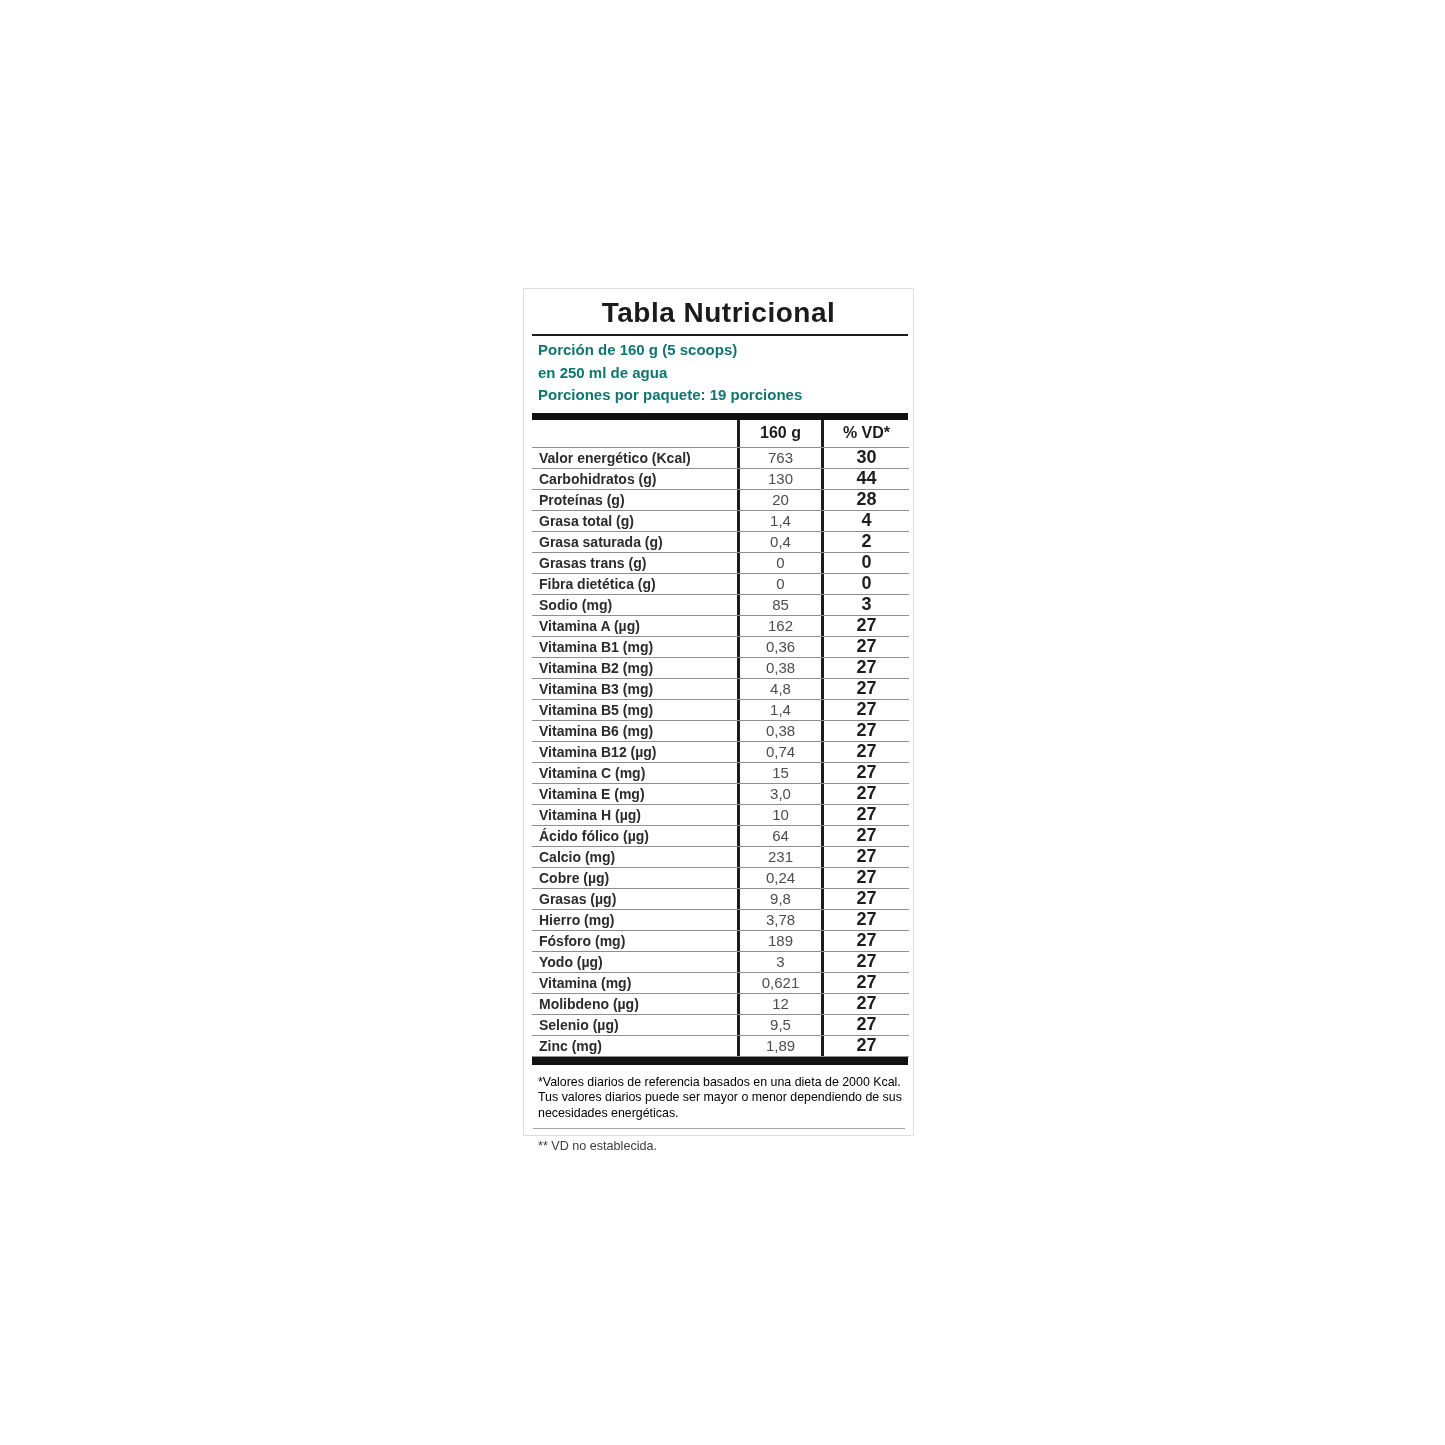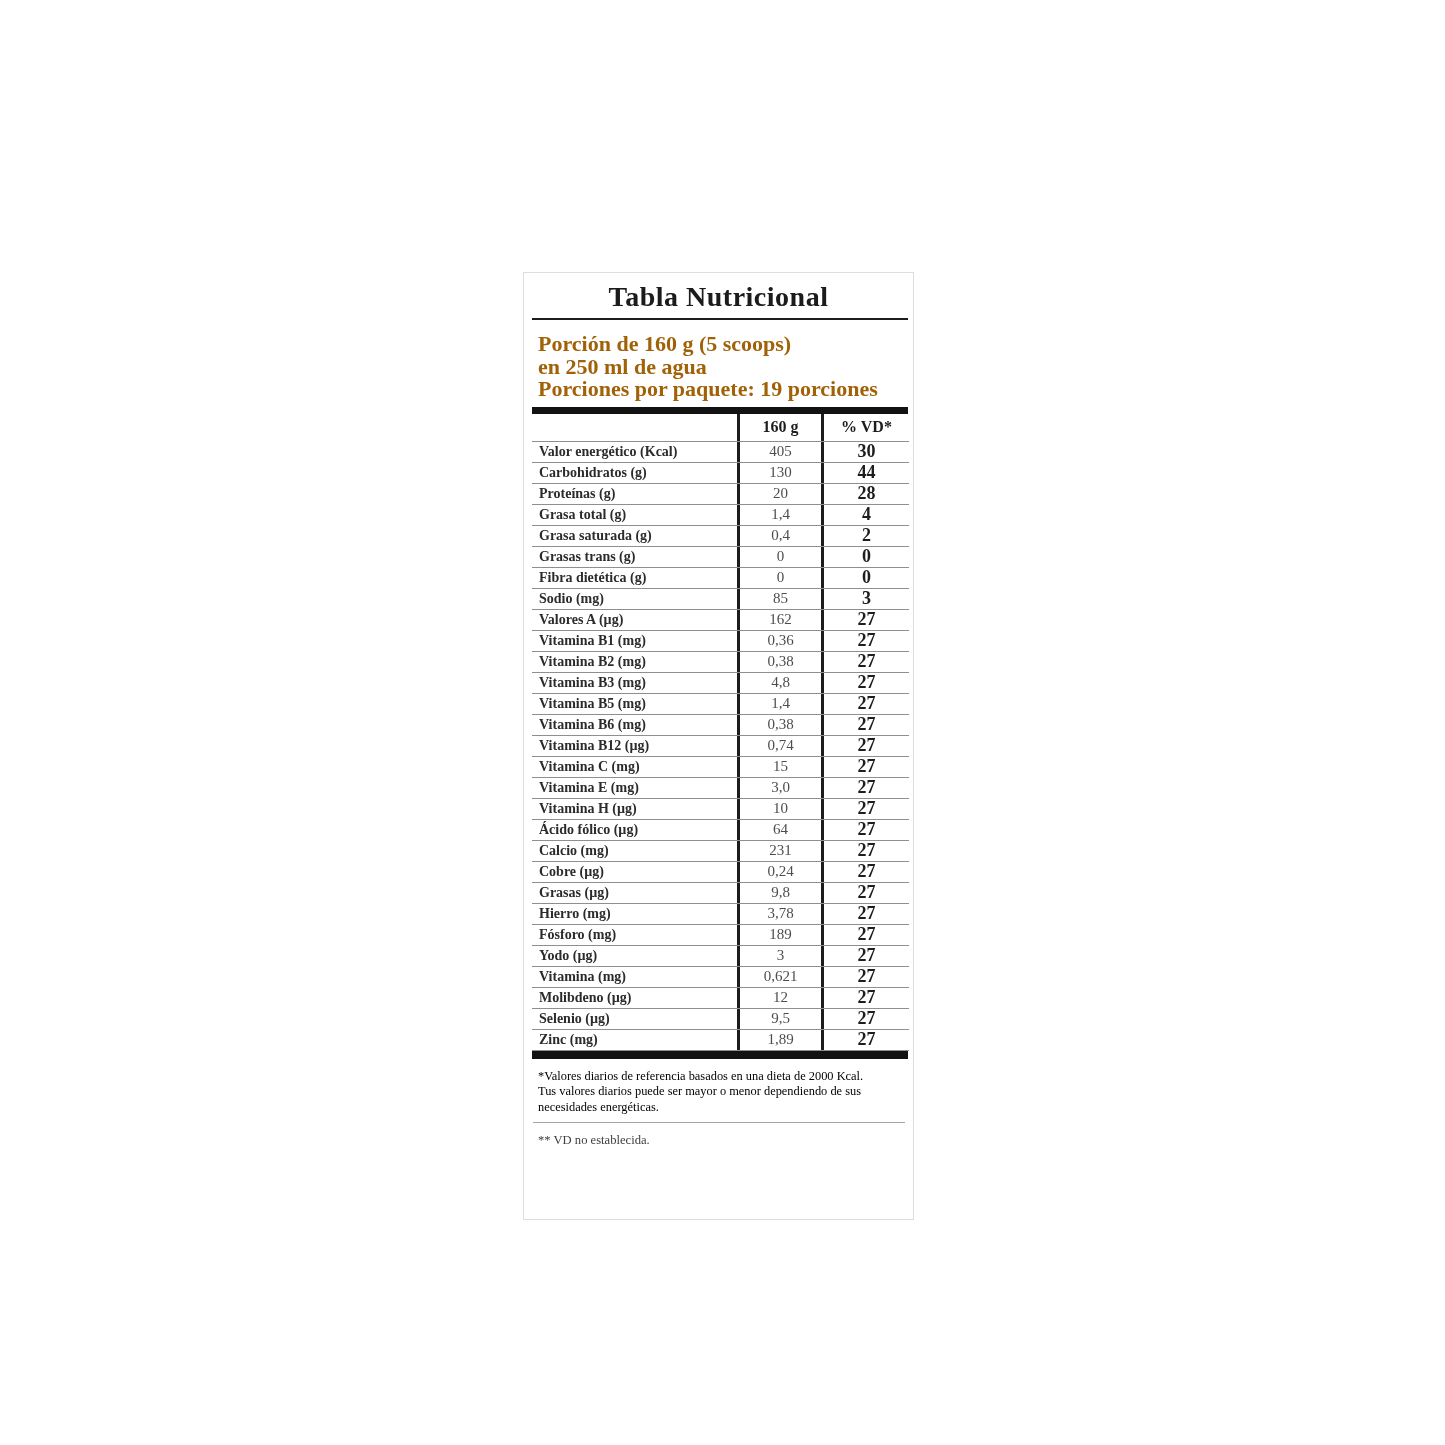--- a/index.html
+++ b/index.html
@@ -1,43 +1,42 @@
 <!DOCTYPE html>
 <html style="--card_border: #dedede; --text_dark: #1b1b1b; --rule_dark: #1d1d1d; --bar_black: #121212; --row_line: #8f8f8f; --col_line: #1c1c1c;"><head>
 <meta charset="utf-8">
 <style>
   * { box-sizing: border-box; margin: 0; padding: 0; }
   html, body { width: 1445px; height: 1445px; background: #ffffff; }
   body { font-family: "Liberation Sans", sans-serif; position: relative; color: #1d1d1d; }
 
   .card {
     position: absolute;
-    left: 523px; top: 272px;
-    width: 391px; height: 948px;
+    left: 523px; top: 288px;
+    width: 391px; height: 848px;
     background: #ffffff;
     border: 1px solid var(--card_border, #dedede);
-    font-family: Liberation Serif, serif;
   }
 
   .title {
     margin-top: 8px;
     text-align: center;
     font-size: 28px;
     font-weight: bold;
     letter-spacing: 0.5px;
     color: var(--text_dark, #1b1b1b);
   }
   .title-rule { height: 2px; background: var(--rule_dark, #1d1d1d); margin: 5px 5px 0 8px; }
 
   .serving {
-    margin: 13px 8px 0 14px;
-    font-size: 22px;
+    margin: 3px 8px 0 14px;
+    font-size: 15px;
     font-weight: bold;
     line-height: 22.5px;
-    color: #a16207;
+    color: #0f766e;
   }
 
   .bar { background: var(--bar_black, #121212); margin-left: 8px; margin-right: 5px; }
   .bar-top { height: 7px; margin-top: 6px; }
   .bar-bottom { height: 8px; }
 
   .ntable { margin-left: 8px; width: 377px; }
   .trow {
     display: grid;
     grid-template-columns: 205px 87px 85px;
@@ -90,21 +89,21 @@
 
   <div class="ntable">
     <div class="trow header">
       <div class="cell c1"></div>
       <div class="cell c2">160 g</div>
       <div class="cell c3">% VD*</div>
     </div>
     <div id="table-body">
   <div class="trow">
     <div class="cell c1">Valor energético (Kcal)</div>
-    <div class="cell c2">405</div>
+    <div class="cell c2">763</div>
     <div class="cell c3">30</div>
   </div>
 
   <div class="trow">
     <div class="cell c1">Carbohidratos (g)</div>
     <div class="cell c2">130</div>
     <div class="cell c3">44</div>
   </div>
 
   <div class="trow">
@@ -137,21 +136,21 @@
     <div class="cell c3">0</div>
   </div>
 
   <div class="trow">
     <div class="cell c1">Sodio (mg)</div>
     <div class="cell c2">85</div>
     <div class="cell c3">3</div>
   </div>
 
   <div class="trow">
-    <div class="cell c1">Valores A (µg)</div>
+    <div class="cell c1">Vitamina A (µg)</div>
     <div class="cell c2">162</div>
     <div class="cell c3">27</div>
   </div>
 
   <div class="trow">
     <div class="cell c1">Vitamina B1 (mg)</div>
     <div class="cell c2">0,36</div>
     <div class="cell c3">27</div>
   </div>
 

